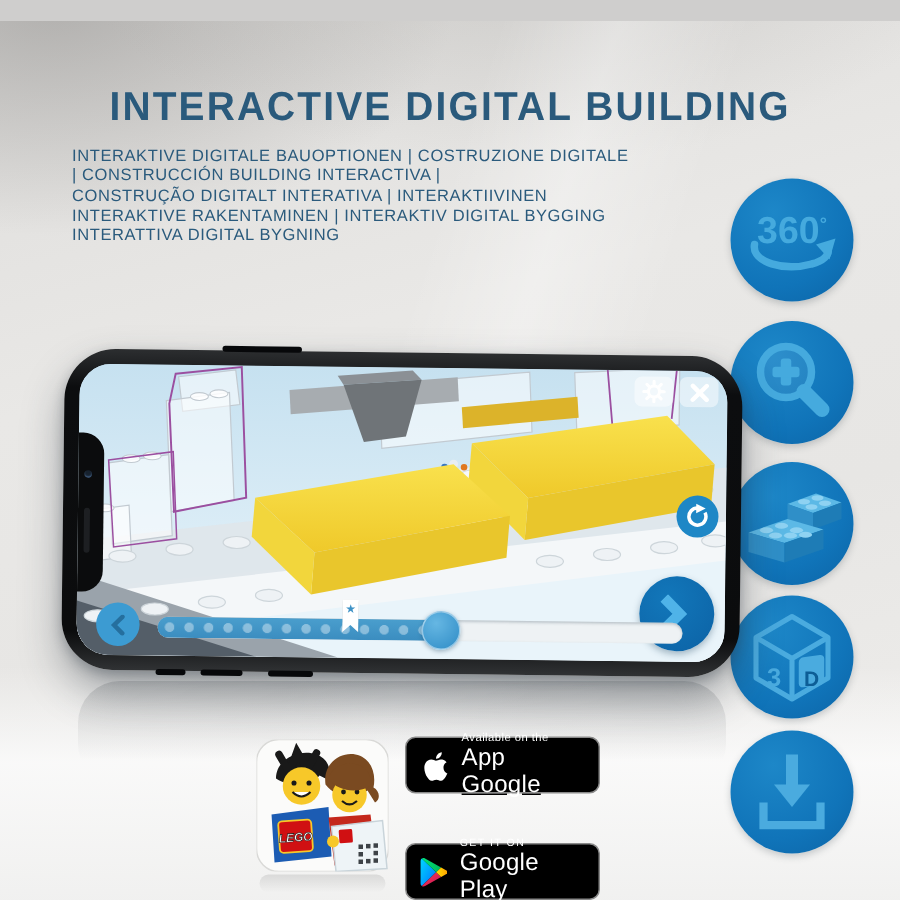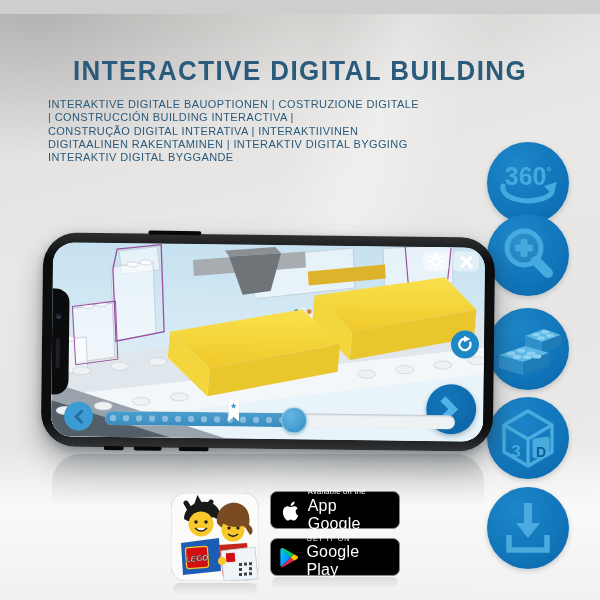--- a/index.html
+++ b/index.html
@@ -73,46 +73,46 @@
   .phone-reflection { position:absolute; left:52px; top:440px; width:432px; height:70px; border-radius:28px;
     background:linear-gradient(to bottom, rgba(35,42,48,.16), rgba(35,42,48,0) 75%); z-index:1; }
 
   
   .app-icon { position:absolute; left:171px; top:479px; width:88px; height:88px; z-index:6; }
   .badge { position:absolute; left:270px; width:130px; height:38px; background:#000; border-radius:7px;
     border:1px solid #8a8a8a; display:flex; align-items:center; padding:0 10px 0 9px; z-index:6; }
   .badge .txt { margin-left:8px; color:#fff; }
   .badge .tag { font-size:7.5px; letter-spacing:.3px; }
   .badge .store { font-size:16px; font-weight:500; letter-spacing:.2px; margin-top:1px; }
-  .badge-appstore { top:477px; }
-  .badge-gplay { top:524px; }
+  .badge-appstore { top:477px;text-decoration:underline; }
+  .badge-gplay { top:548px; }
   .badge-gplay .tag { font-size:7px; letter-spacing:1px; }
   .soft-reflect { position:absolute; height:12px; border-radius:6px;
     background:linear-gradient(to bottom, rgba(0,0,0,.10), transparent); z-index:2; }
 </style>
 </head>
 <body>
 
 <div id="canvas">
   <div class="bg-swirl-a"></div>
   <div class="bg-swirl-b"></div>
   <div class="bg-swirl-c"></div>
   <div class="bg-floor"></div>
 
   <div class="title">INTERACTIVE DIGITAL BUILDING</div>
 
   <div class="subtitle">
     <span>INTERAKTIVE DIGITALE BAUOPTIONEN | COSTRUZIONE DIGITALE</span>
     <span>| CONSTRUCCIÓN BUILDING INTERACTIVA |</span>
-    <span>CONSTRUÇÃO DIGITAL INTERATIVA | INTERAKTIIVINEN</span>
-    <span>DIGITAALINEN RAKENTAMINEN | INTERAKTIV DIGITAL BYGGING</span>
-    <span>INTERAKTIV DIGITAL BYGGANDE</span>
-  </div>
-
-  <div class="feature" style="top:128px;">
+    <span>CONSTRUÇÃO DIGITALT INTERATIVA | INTERAKTIIVINEN</span>
+    <span>INTERAKTIVE RAKENTAMINEN | INTERAKTIV DIGITAL BYGGING</span>
+    <span>INTERATTIVA DIGITAL BYGNING</span>
+  </div>
+
+  <div class="feature" style="top:105px;">
     <svg width="82" height="82" viewBox="0 0 82 82">
       <text x="41" y="43" text-anchor="middle" font-family="Liberation Sans, sans-serif" font-size="25" font-weight="800" fill="#45aade"><tspan>360</tspan><tspan dy="-9" font-size="12">°</tspan></text>
       <path d="M16,44 C14,56 36,62 54,57 C62,55 66,51 65,47" fill="none" stroke="#45aade" stroke-width="5" stroke-linecap="round"></path>
       <polygon points="70,40 57,44 66,54" fill="#45aade"></polygon>
     </svg>
   </div>
   <div class="feature" style="top:200px;">
     <svg width="82" height="82" viewBox="0 0 82 82">
       <circle cx="37" cy="34" r="17" fill="rgba(255,255,255,.07)" stroke="#45aade" stroke-width="5"></circle>
       <rect x="33.5" y="25" width="7" height="18" rx="2" fill="#45aade"></rect>

